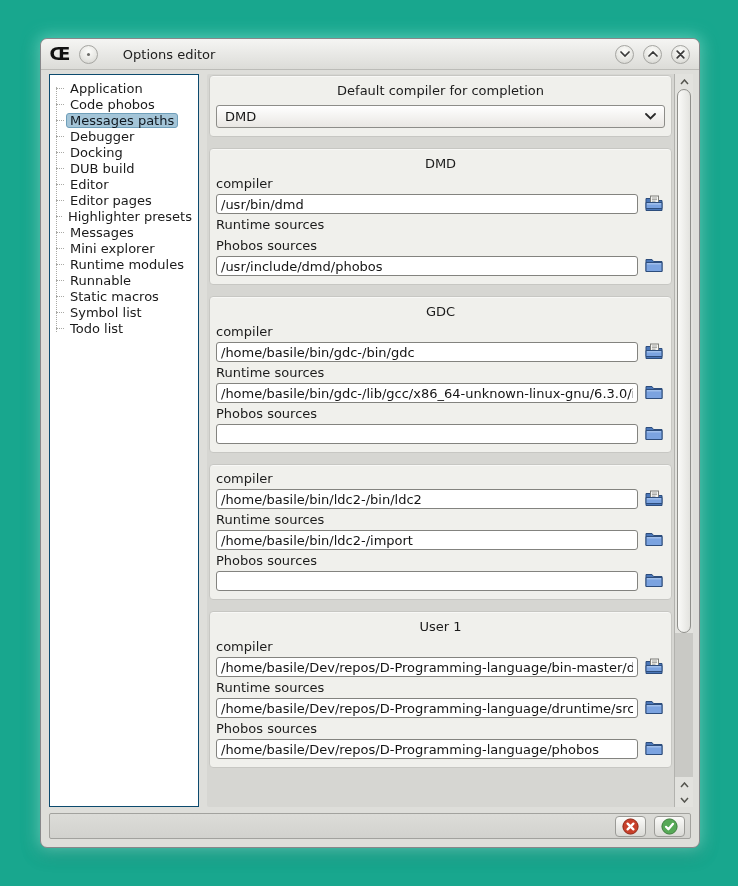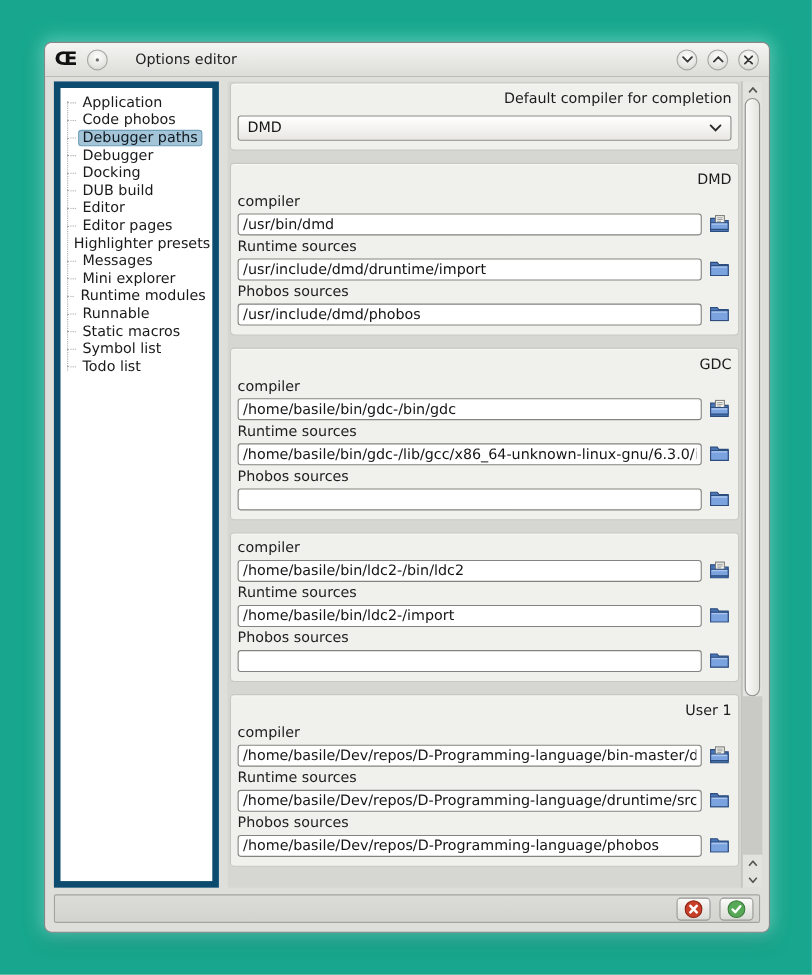--- a/index.html
+++ b/index.html
@@ -28,21 +28,21 @@
     border:1px solid #a5a5a1;box-sizing:border-box;
     display:flex;align-items:center;justify-content:center;flex:0 0 auto;
   }
   .round-btn .dot{width:3px;height:3px;border-radius:50%;background:#6b6b67;}
   .tb-title{font-size:13px;color:#1d1d1d;flex:1;margin-left:16px;}
   .tb-controls{display:flex;gap:9px;}
   
   .client{flex:1;display:flex;gap:8px;padding:4px 6px 2px 8px;min-height:0;}
   .tree{
     width:150px;flex:0 0 150px;margin:0;padding:5px 2px;list-style:none;
-    background:#ffffff;border:6px solid #0c4a6e;box-sizing:border-box;
+    background:#ffffff;border:1px solid #0c4a6e;box-sizing:border-box;
     font-size:13px;color:#1a1a1a;overflow:hidden;position:relative;
   }
   .tree::before{
     content:"";position:absolute;left:6px;top:12px;height:245px;
     border-left:1px dotted #a9a9a5;
   }
   .tree li{display:flex;align-items:center;height:16px;white-space:nowrap;}
   .tree li::before{content:"";width:8px;margin-left:4px;margin-right:2px;border-top:1px dotted #a9a9a5;}
   .tree .label{padding:0 3px;border:1px solid transparent;border-radius:3px;line-height:13px;}
   .tree li.selected .label{
@@ -53,21 +53,21 @@
   .panel{flex:1;display:flex;min-width:0;background:#d6d6d2;border-radius:2px;}
   .scrollarea{
     flex:1;min-width:0;overflow:hidden;display:flex;flex-direction:column;gap:11px;
     padding:1px 2px;
   }
   .group{
     background:#f0f0ec;border:1px solid #c7c7c3;border-radius:4px;
     padding:3px 6px 8px;flex:0 0 auto;box-sizing:border-box;
     box-shadow:0 1px 0 rgba(255,255,255,.5) inset;
   }
-  .group-title{text-align:right;font-size:13px;color:#1c1c1c;padding:4px 0 2px;}
+  .group-title{text-align:center;font-size:13px;color:#1c1c1c;padding:4px 0 2px;}
   .field-label{text-align:left;font-size:13px;color:#1c1c1c;padding:3px 0 3px;}
   .field-row{display:flex;align-items:center;gap:5px;}
   .path-input{
     flex:1;min-width:0;height:20px;box-sizing:border-box;
     font:13px "DejaVu Sans","Liberation Sans",sans-serif;color:#141414;
     background:#ffffff;border:1px solid #83837f;border-radius:3px;padding:0 4px;
     outline:none;text-overflow:clip;
   }
   .icon-btn{
     width:22px;height:20px;flex:0 0 22px;border:0;background:transparent;padding:0;margin:0;
@@ -136,21 +136,21 @@
 
   <div class="client">
     <ul class="tree" id="tree">
         <li>
           <span class="label">Application</span>
         </li>
         <li>
           <span class="label">Code phobos</span>
         </li>
         <li class="selected">
-          <span class="label">Debugger paths</span>
+          <span class="label">Messages paths</span>
         </li>
         <li>
           <span class="label">Debugger</span>
         </li>
         <li>
           <span class="label">Docking</span>
         </li>
         <li>
           <span class="label">DUB build</span>
         </li>
@@ -209,30 +209,20 @@
     <path d="M1 3.5h6l1.5 2H17v10H1z" fill="#4a76b8" stroke="#2d4d7c" stroke-width="1"></path>
     <rect x="5.5" y="1" width="8" height="7" fill="#f6f6f3" stroke="#7d7d79" stroke-width="1"></rect>
     <path d="M7 3h5M7 4.6h5M7 6.2h3.5" stroke="#9a9a96" stroke-width="0.9"></path>
     <path d="M1 7.5h16v6H1z" fill="#7ba3e0" stroke="#2d4d7c" stroke-width="1"></path>
     <path d="M2 8.8h14" stroke="#aac6ee" stroke-width="1.2"></path>
   </svg></span>
 </button>
   </div>
 
   <div class="field-label">Runtime sources</div>
-  <div class="field-row">
-    <input class="path-input" type="text" readonly="" value="/usr/include/dmd/druntime/import" style="">
-    <button class="icon-btn">
-  <span class="icon"><svg width="18" height="15" viewBox="0 0 18 15">
-    <path d="M1 2.5h6l1.5 2H17v10H1z" fill="#4a76b8" stroke="#2d4d7c" stroke-width="1"></path>
-    <path d="M1 5.5h16v9H1z" fill="#7ba3e0" stroke="#2d4d7c" stroke-width="1"></path>
-    <path d="M2 6.8h14" stroke="#aac6ee" stroke-width="1.2"></path>
-  </svg></span>
-</button>
-  </div>
 
   <div class="field-label">Phobos sources</div>
   <div class="field-row">
     <input class="path-input" type="text" readonly="" value="/usr/include/dmd/phobos" style="">
     <button class="icon-btn">
   <span class="icon"><svg width="18" height="15" viewBox="0 0 18 15">
     <path d="M1 2.5h6l1.5 2H17v10H1z" fill="#4a76b8" stroke="#2d4d7c" stroke-width="1"></path>
     <path d="M1 5.5h16v9H1z" fill="#7ba3e0" stroke="#2d4d7c" stroke-width="1"></path>
     <path d="M2 6.8h14" stroke="#aac6ee" stroke-width="1.2"></path>
   </svg></span>

